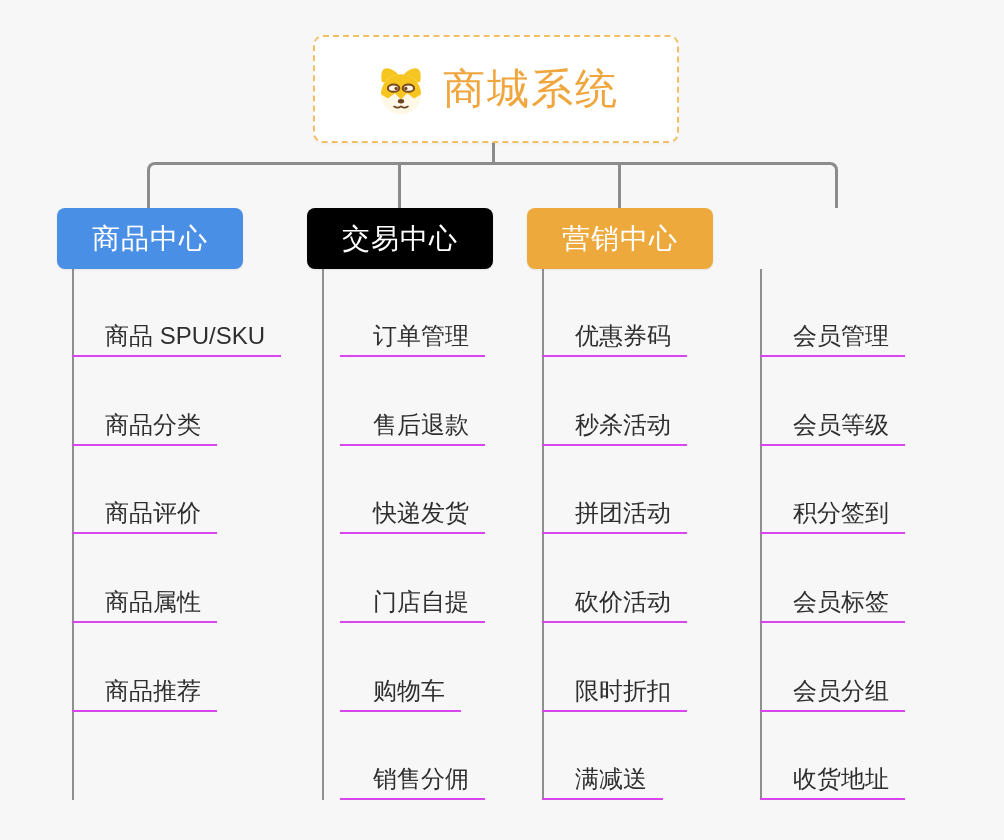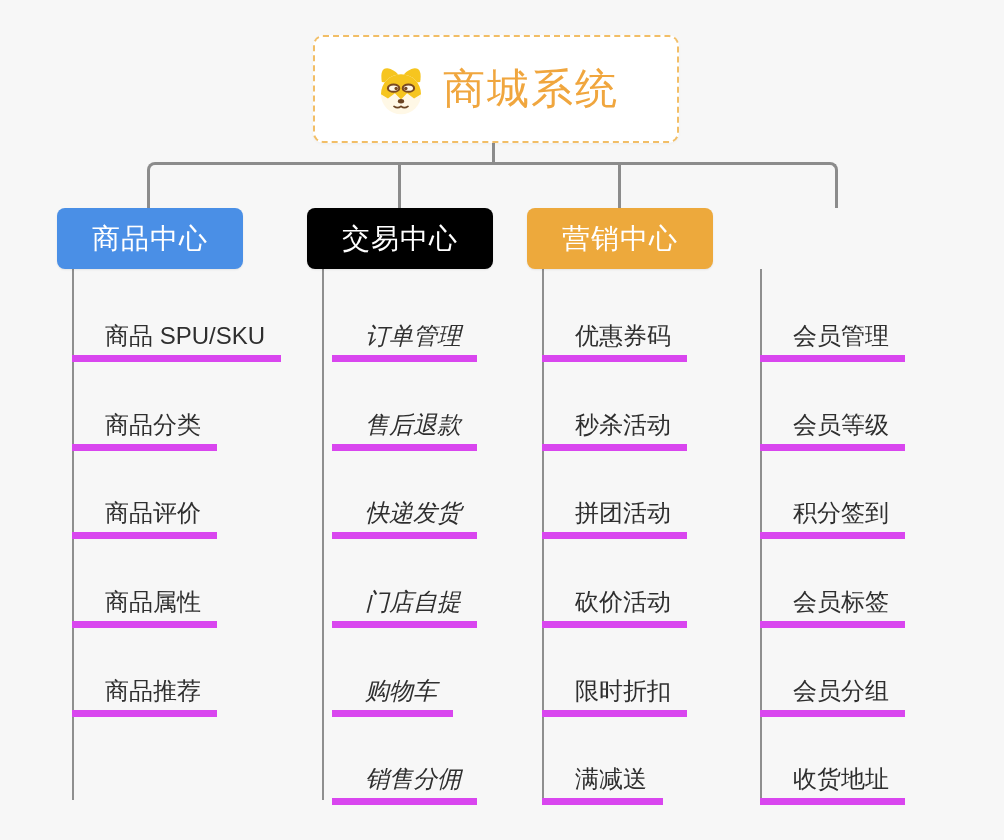--- a/index.html
+++ b/index.html
@@ -53,24 +53,24 @@
     box-shadow:0 1px 2px rgba(0,0,0,0.08);
     cursor:default;
   }
   .bh-1 { left:57px; } .bh-2 { left:307px; } .bh-3 { left:527px; } .bh-4 { left:745px; }
 
   
   .item {
     position:absolute;
     font-size:24px; line-height:34px; color:#2F2F2F;
     padding:0 16px 2px 33px;
-    border-bottom:7px solid #d946ef;
+    border-bottom:2px solid #d946ef;
     white-space:nowrap;
   }
-  .c1 { left:72px; } .c2 { left:332px;font-style:italic; } .c3 { left:542px; } .c4 { left:760px; }
+  .c1 { left:72px; } .c2 { left:340px; } .c3 { left:542px; } .c4 { left:760px; }
   .r1 { top:319px; } .r2 { top:408px; } .r3 { top:496px; }
   .r4 { top:585px; } .r5 { top:674px; } .r6 { top:762px; }
 </style>
 </head>
 <body>
 
 <div id="canvas">
 
   <div class="stem"></div>
   <div class="bracket"></div>

